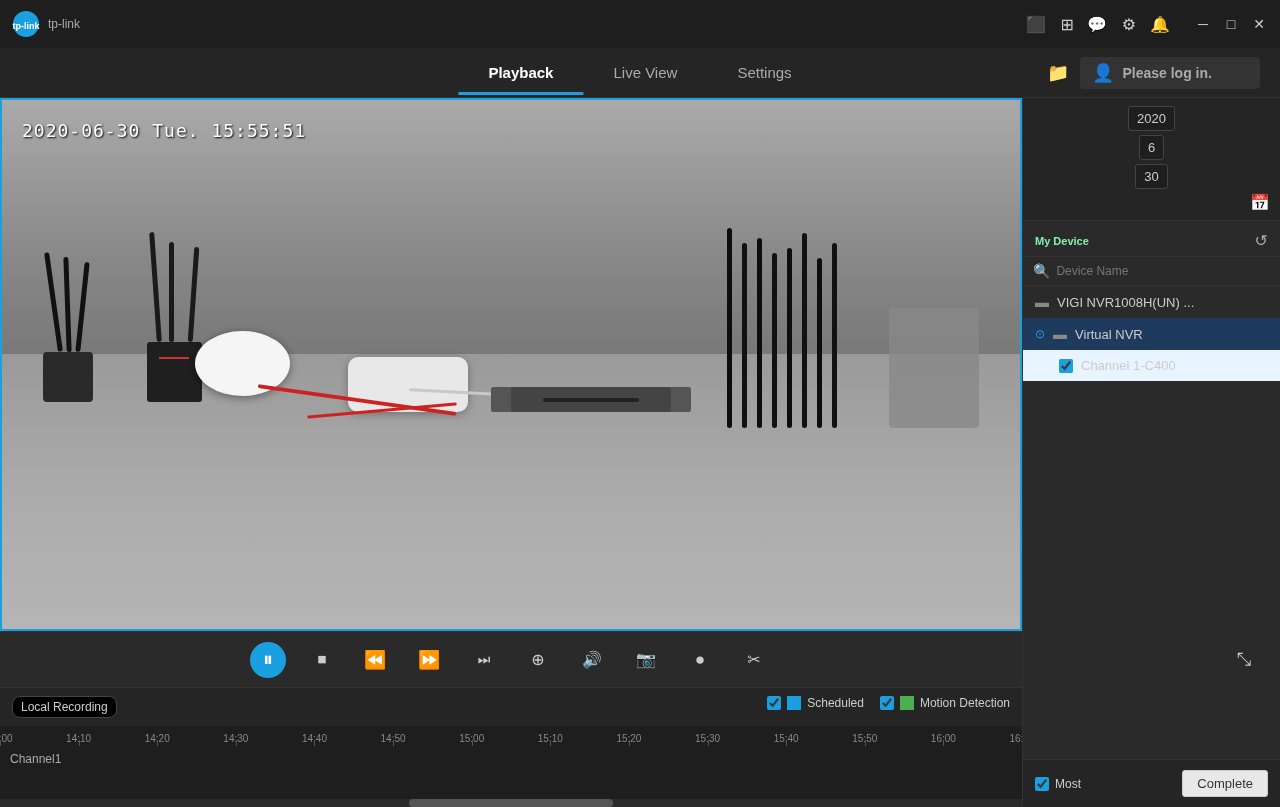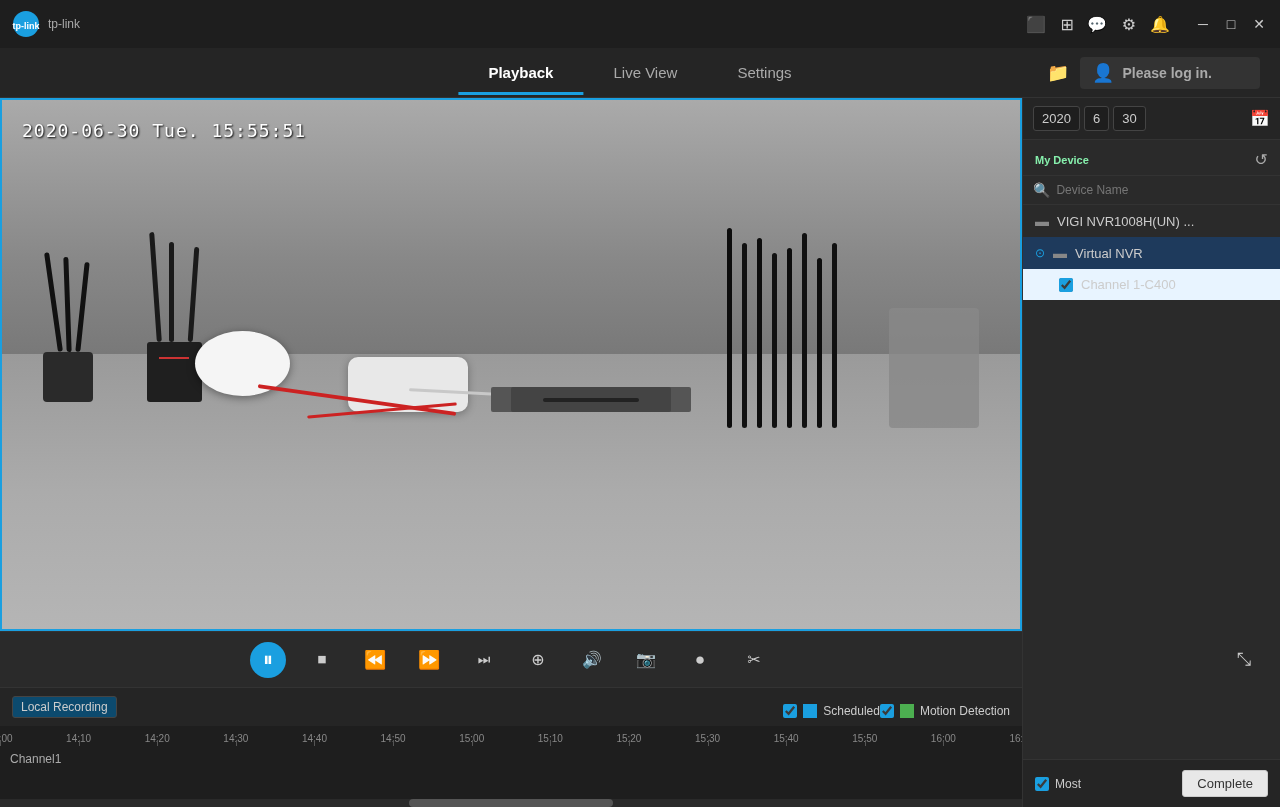--- a/index.html
+++ b/index.html
@@ -196,34 +196,35 @@
       background: #252525;
       height: 120px;
       position: relative;
       border-top: 1px solid #333;
     }
 
     #recording-label {
       position: absolute;
       top: 8px;
       left: 12px;
-      background: #0c4a6e;
+      background: #000000;
       color: #ccc;
       font-size: 12px;
       padding: 3px 8px;
-      border-radius: 3px;
+      border-radius: 8px;
       border: 1px solid #444;
     }
 
     #timeline-legend {
       position: absolute;
-      top: 16px;
+      top: 8px;
       right: 12px;
       display: flex;
       align-items: flex-end;
+      gap: 16px;
     }
 
     .legend-item {
       display: flex;
       align-items: center;
       gap: 6px;
       font-size: 12px;
       color: #ccc;
     }
 
@@ -355,20 +356,21 @@
       overflow: hidden;
     }
 
     #date-selector {
       display: flex;
       align-items: center;
       padding: 8px 10px;
       gap: 4px;
       background: #252525;
       border-bottom: 1px solid #333;
+      flex-direction: column;
     }
 
     .date-part {
       background: #1e1e1e;
       border: 1px solid #444;
       color: #ccc;
       padding: 4px 8px;
       font-size: 13px;
       border-radius: 3px;
       cursor: pointer;

